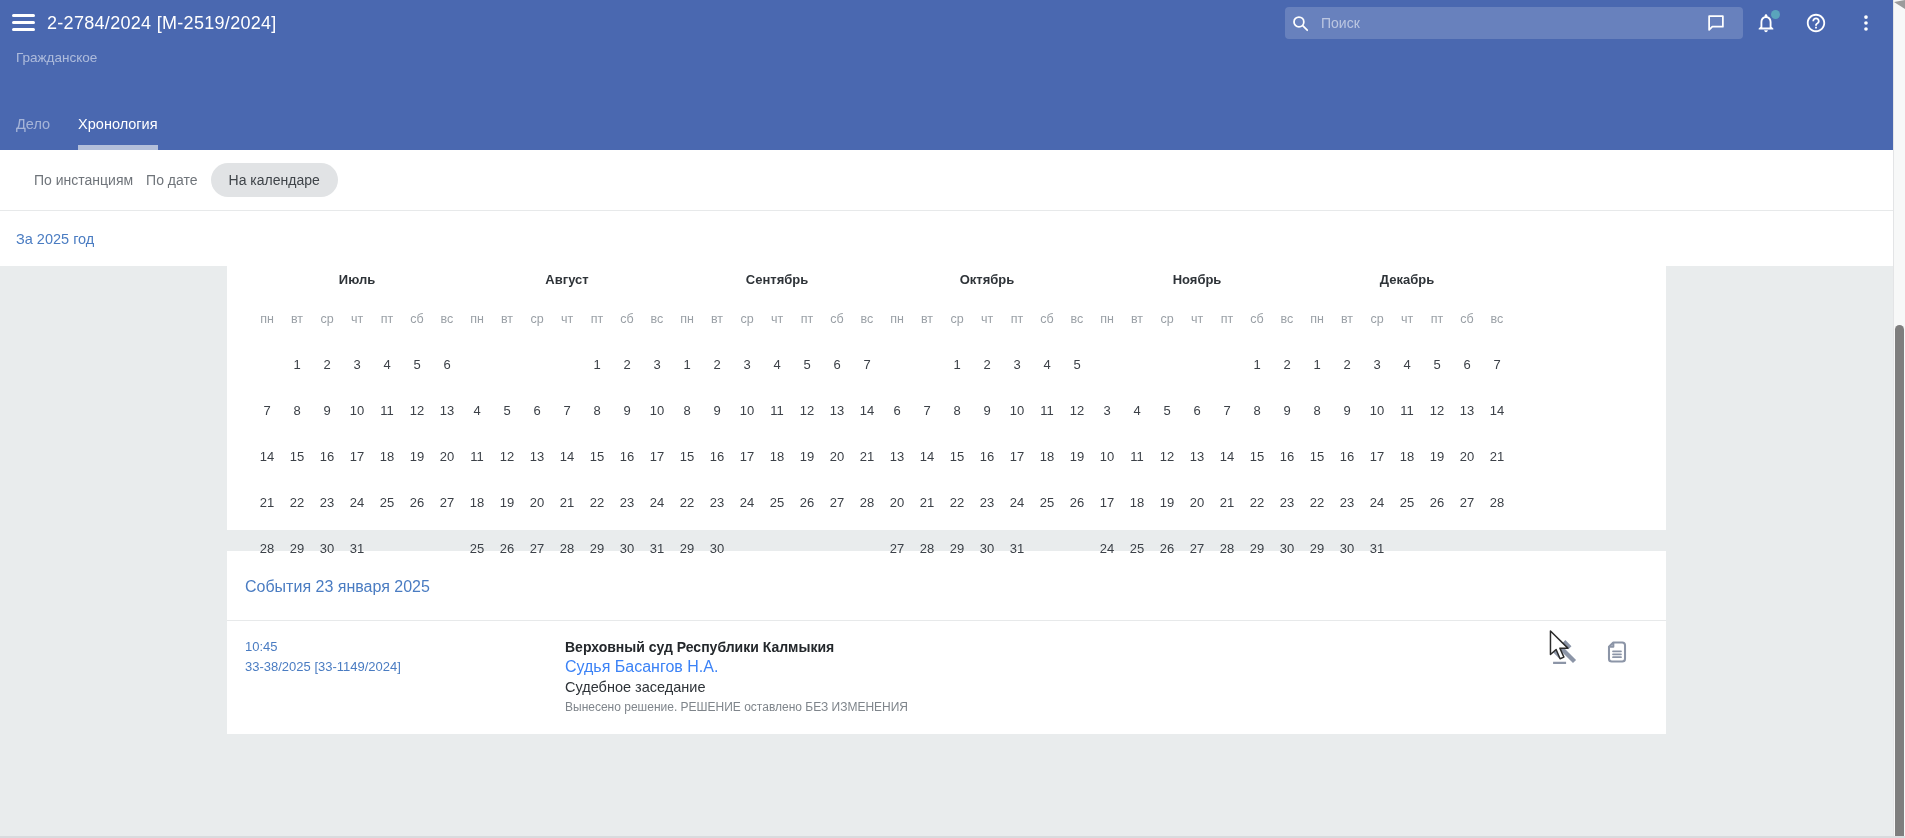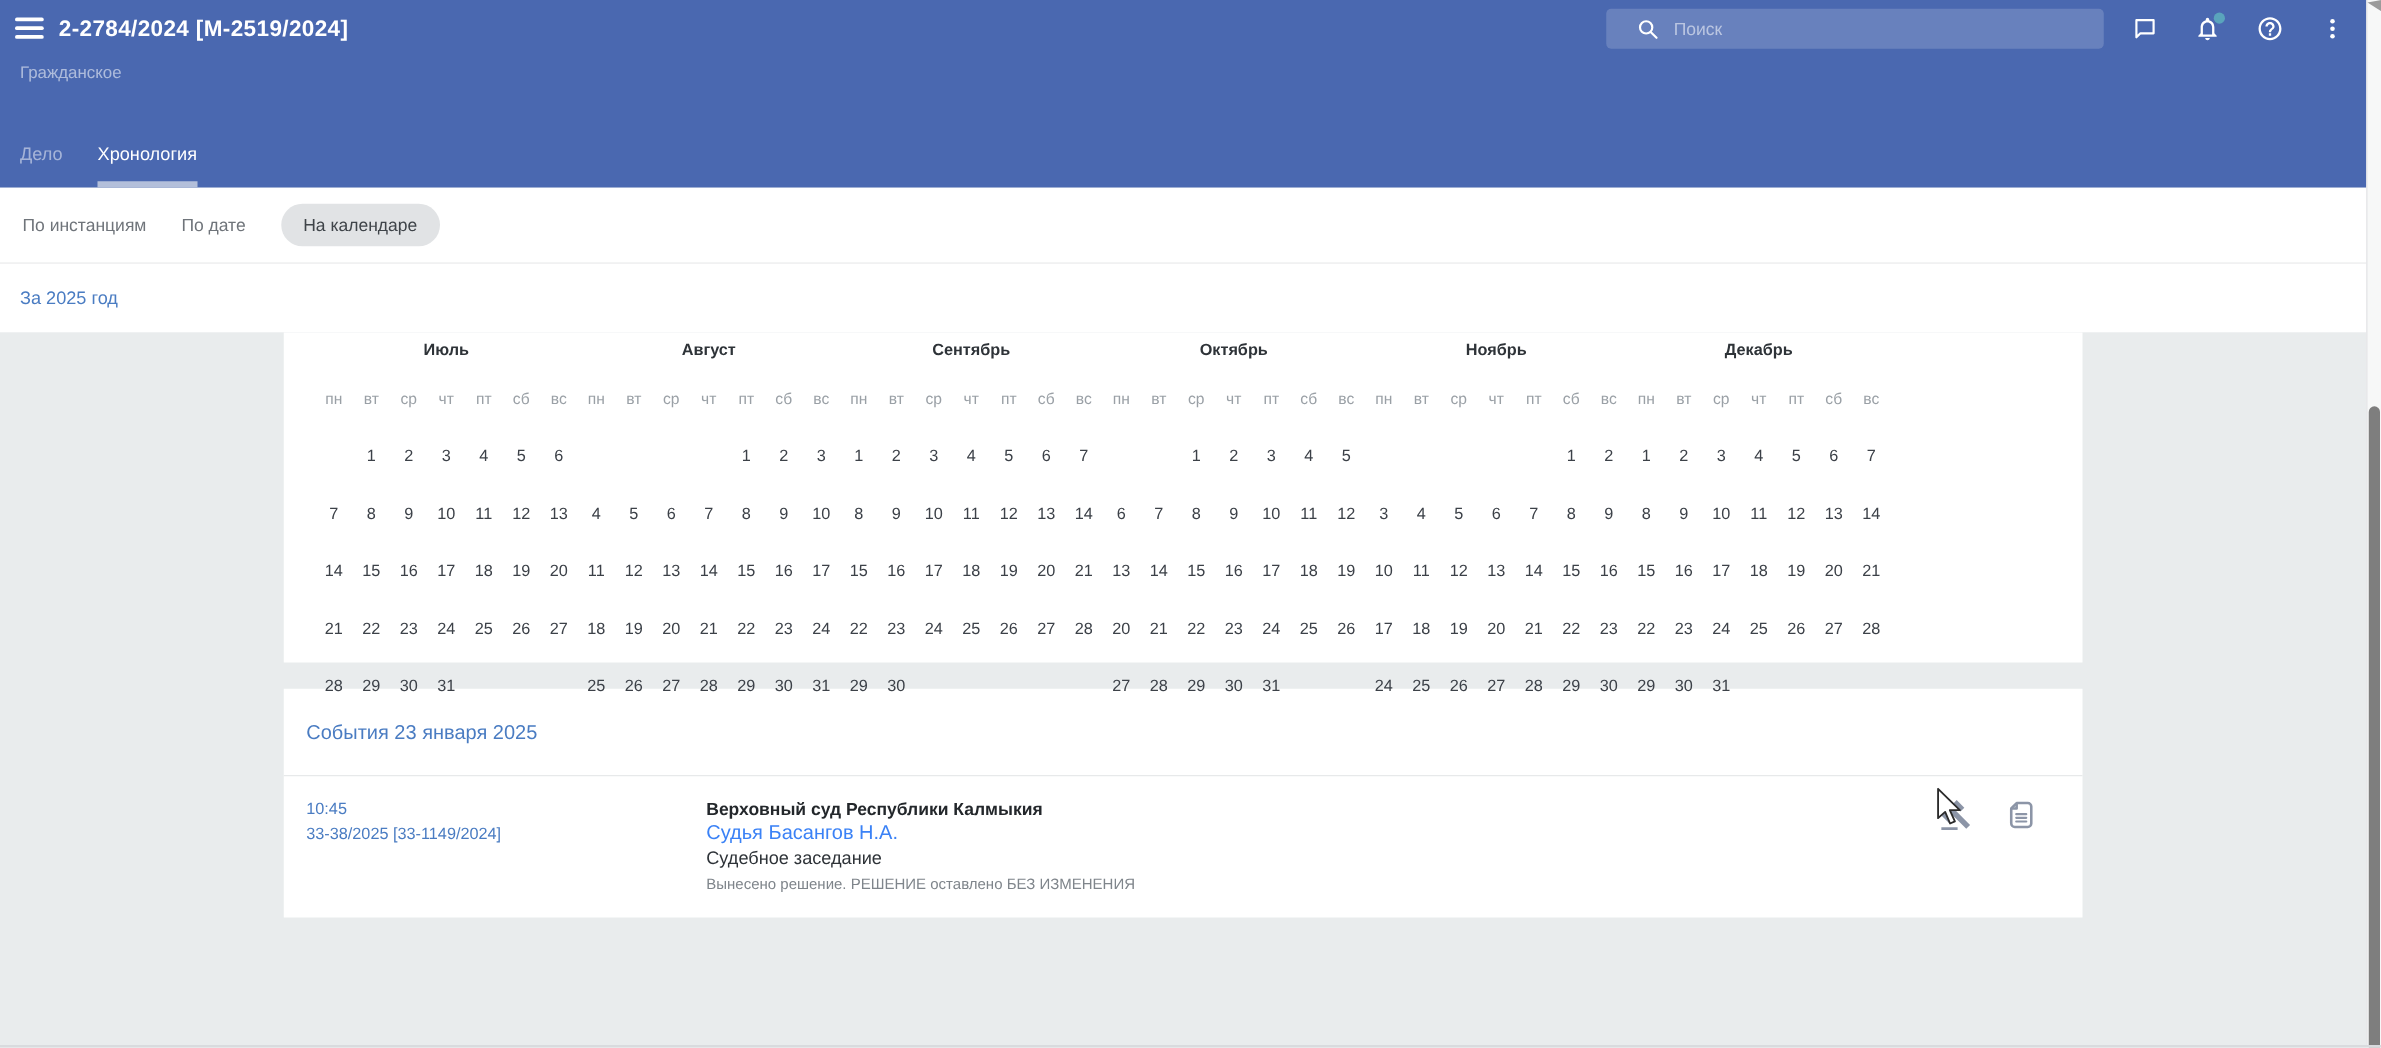--- a/index.html
+++ b/index.html
@@ -6,40 +6,40 @@
   body{
     width:1905px;height:838px;overflow:hidden;position:relative;
     font-family:"Liberation Sans",sans-serif;background:#e9eced;
     -webkit-font-smoothing:antialiased;
   }
   
   .header{position:relative;height:150px;background:#4a68b0;}
   .hamburger{position:absolute;left:12px;top:14px;width:23px;height:17px;
     display:flex;flex-direction:column;justify-content:space-between;cursor:pointer;}
   .hamburger span{display:block;height:2.6px;background:#fff;border-radius:2px;}
-  .app-title{position:absolute;left:47px;top:13px;font-size:18px;font-weight:bold;
+  .app-title{position:absolute;left:47px;top:13px;font-size:18px;font-weight:normal;
     color:#fff;letter-spacing:.3px;white-space:nowrap;}
   .app-subtitle{position:absolute;left:16px;top:50px;font-size:13.5px;color:rgba(255,255,255,.55);}
-  .search-box{position:absolute;left:1285px;top:7px;width:398px;height:32px;
-    background:rgba(255,255,255,.17);border-radius:4px;display:flex;align-items:center;padding-left:24px;box-sizing:border-box;}
+  .search-box{position:absolute;left:1285px;top:7px;width:458px;height:32px;
+    background:rgba(255,255,255,.17);border-radius:4px;display:flex;align-items:center;padding-left:6px;box-sizing:border-box;}
   .search-box svg{flex:0 0 auto;}
   .search-input{flex:1;background:transparent;border:none;outline:none;color:#fff;
     font-size:14px;margin-left:9px;font-family:"Liberation Sans",sans-serif;}
   .search-input::placeholder{color:rgba(255,255,255,.55);}
   .header-icons{position:absolute;top:0;right:28px;height:46px;display:flex;align-items:center;gap:28px;}
   .hicon{position:relative;width:22px;height:22px;cursor:pointer;display:flex;align-items:center;justify-content:center;}
   .notif-dot{position:absolute;top:-2px;right:-3px;width:9px;height:9px;border-radius:50%;
     background:#5ba8bd;opacity:.95;}
   .tabs{position:absolute;left:16px;bottom:0;display:flex;gap:28px;margin-top:44px;}
   .tab{position:relative;padding:0 0 18px 0;font-size:14.5px;color:rgba(255,255,255,.5);cursor:pointer;}
   .tab.active{color:#fff;}
   .tab.active::after{content:"";position:absolute;left:0;right:0;bottom:0;height:5px;background:#b3bfda;}
   
   .filter-bar{height:60px;background:#fff;border-bottom:1px solid #e7e9ea;
-    display:flex;align-items:center;padding-left:18px;gap:28px;}
+    display:flex;align-items:center;padding-left:34px;gap:13px;}
   .chip{font-size:14px;color:#6f747a;cursor:pointer;white-space:nowrap;}
   .chip.selected{background:#e1e3e5;color:#3f4449;border-radius:18px;padding:9px 18px;}
   
   .year-band{height:55px;background:#fff;display:flex;align-items:center;padding-left:16px;}
   .year-link{font-size:14.5px;color:#4a7cc2;cursor:pointer;}
   
   .content{height:573px;background:#e9eced;}
   .card{width:1439px;margin-left:227px;background:#fff;box-sizing:border-box;}
   .cal-card{height:264px;padding:6px 25px 0;}
   .months{display:flex;justify-content:flex-start;}

